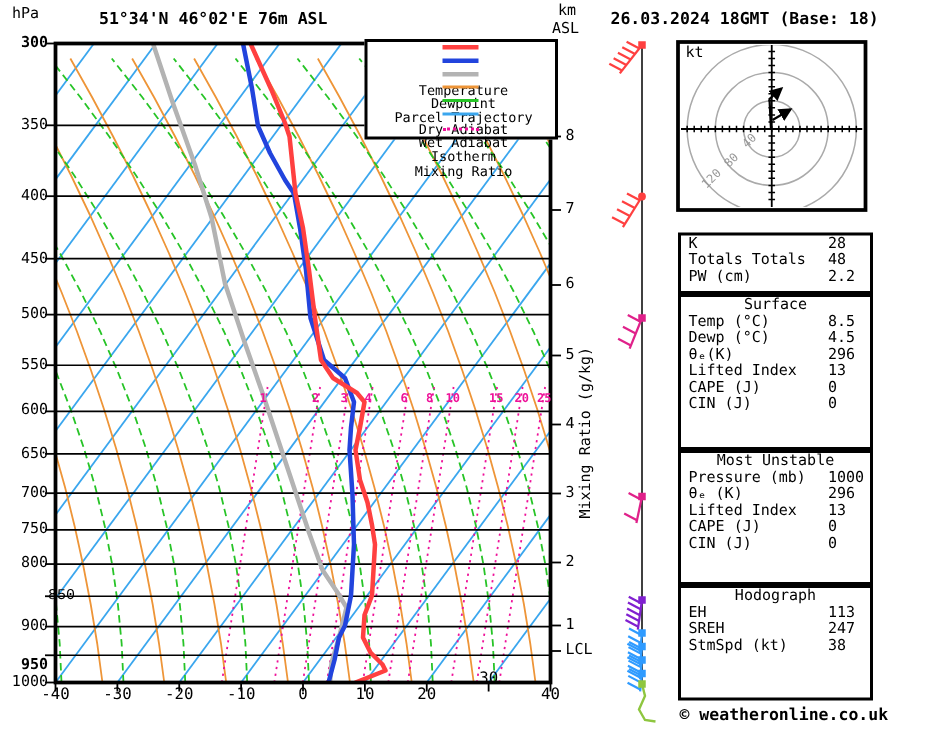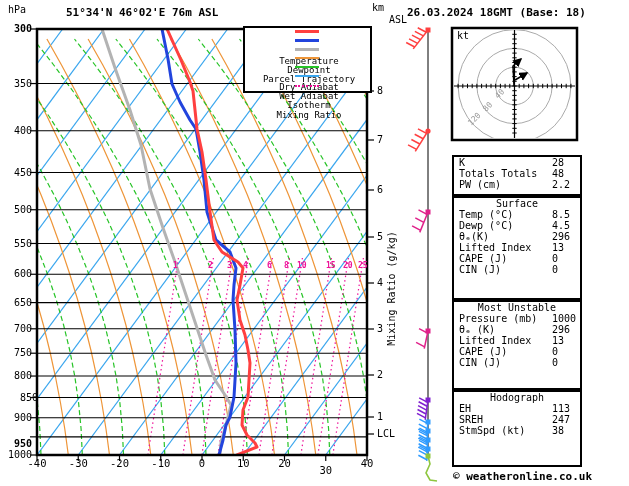--- a/index.html
+++ b/index.html
@@ -266,21 +266,21 @@
         <text x="486" y="112" fill="#999" font-size="8px" font-family="&quot;DejaVu Sans Mono&quot;,monospace" transform="rotate(-45 486 112)">80</text>
         <text x="471" y="126" fill="#999" font-size="8px" font-family="&quot;DejaVu Sans Mono&quot;,monospace" transform="rotate(-45 471 126)">120</text>
         <polyline points="514,86 513,66 521,59" fill="none" stroke="#000" stroke-width="1.5" marker-end="url(#arrow)"></polyline>
         <polyline points="515,80 527,73" fill="none" stroke="#000" stroke-width="1.5" marker-end="url(#arrow)"></polyline>
       </g>
     </svg>
 
   <div class="txt" style="left:8px;top:4px;font-size:10px;">hPa</div>
   <div class="txt bold" style="left:52px;top:6px;font-size:11px;margin-left:14px;">51°34'N 46°02'E 76m ASL</div>
   <div class="txt" style="left:372px;top:2px;font-size:10px;">km</div>
-  <div class="txt" style="left:368px;top:14px;font-size:10px;margin-left:21px;">ASL</div>
+  <div class="txt" style="left:368px;top:14px;font-size:10px;">ASL</div>
   <div class="txt bold" style="left:407px;top:6px;font-size:11px;">26.03.2024 18GMT (Base: 18)</div>
 
   <div id="legend">
       <div class="leg-row" style="">
         <span class="leg-swatch" style="border-top: 3px solid rgb(255, 64, 64);"></span>
         <span>Temperature</span>
       </div>
       <div class="leg-row" style="">
         <span class="leg-swatch" style="border-top: 3px solid rgb(34, 68, 221);"></span>
         <span>Dewpoint</span>
@@ -312,34 +312,34 @@
       <div class="txt plabel" style="left:2px;top:77.5px;">350</div>
       <div class="txt plabel" style="left:2px;top:124.8px;">400</div>
       <div class="txt plabel" style="left:2px;top:166.5px;">450</div>
       <div class="txt plabel" style="left:2px;top:203.7px;">500</div>
       <div class="txt plabel" style="left:2px;top:237.5px;">550</div>
       <div class="txt plabel" style="left:2px;top:268.3px;">600</div>
       <div class="txt plabel" style="left:2px;top:296.6px;">650</div>
       <div class="txt plabel" style="left:2px;top:322.8px;">700</div>
       <div class="txt plabel" style="left:2px;top:347.2px;">750</div>
       <div class="txt plabel" style="left:2px;top:370.0px;">800</div>
-      <div class="txt plabel" style="left:8px;top:391.5px;">850</div>
+      <div class="txt plabel" style="left:20px;top:391.5px;font-family:Liberation Mono, monospace;">850</div>
       <div class="txt plabel" style="left:2px;top:411.7px;">900</div>
       <div class="txt plabel" style="left:2px;top:438px;font-weight:bold;">950</div>
       <div class="txt plabel" style="left:2px;top:449.0px;">1000</div>
     </div>
   <div id="temp-labels">
       <div class="txt tlabel" style="left:20.0px;top:457px;">-40</div>
       <div class="txt tlabel" style="left:61.3px;top:457px;">-30</div>
       <div class="txt tlabel" style="left:102.5px;top:457px;">-20</div>
       <div class="txt tlabel" style="left:143.8px;top:457px;">-10</div>
       <div class="txt tlabel" style="left:185.0px;top:457px;">0</div>
       <div class="txt tlabel" style="left:226.3px;top:457px;">10</div>
       <div class="txt tlabel" style="left:267.5px;top:457px;">20</div>
-      <div class="txt tlabel" style="left:308.8px;top:446px;margin-top:18px;">30</div>
+      <div class="txt tlabel" style="left:308.8px;top:446px;">30</div>
       <div class="txt tlabel" style="left:350.0px;top:457px;">40</div>
     </div>
   <div id="km-labels">
       <div class="txt klabel" style="left:377px;top:85px;">8</div>
       <div class="txt klabel" style="left:377px;top:134px;">7</div>
       <div class="txt klabel" style="left:377px;top:184px;">6</div>
       <div class="txt klabel" style="left:377px;top:231px;">5</div>
       <div class="txt klabel" style="left:377px;top:277px;">4</div>
       <div class="txt klabel" style="left:377px;top:323px;">3</div>
       <div class="txt klabel" style="left:377px;top:369px;">2</div>

